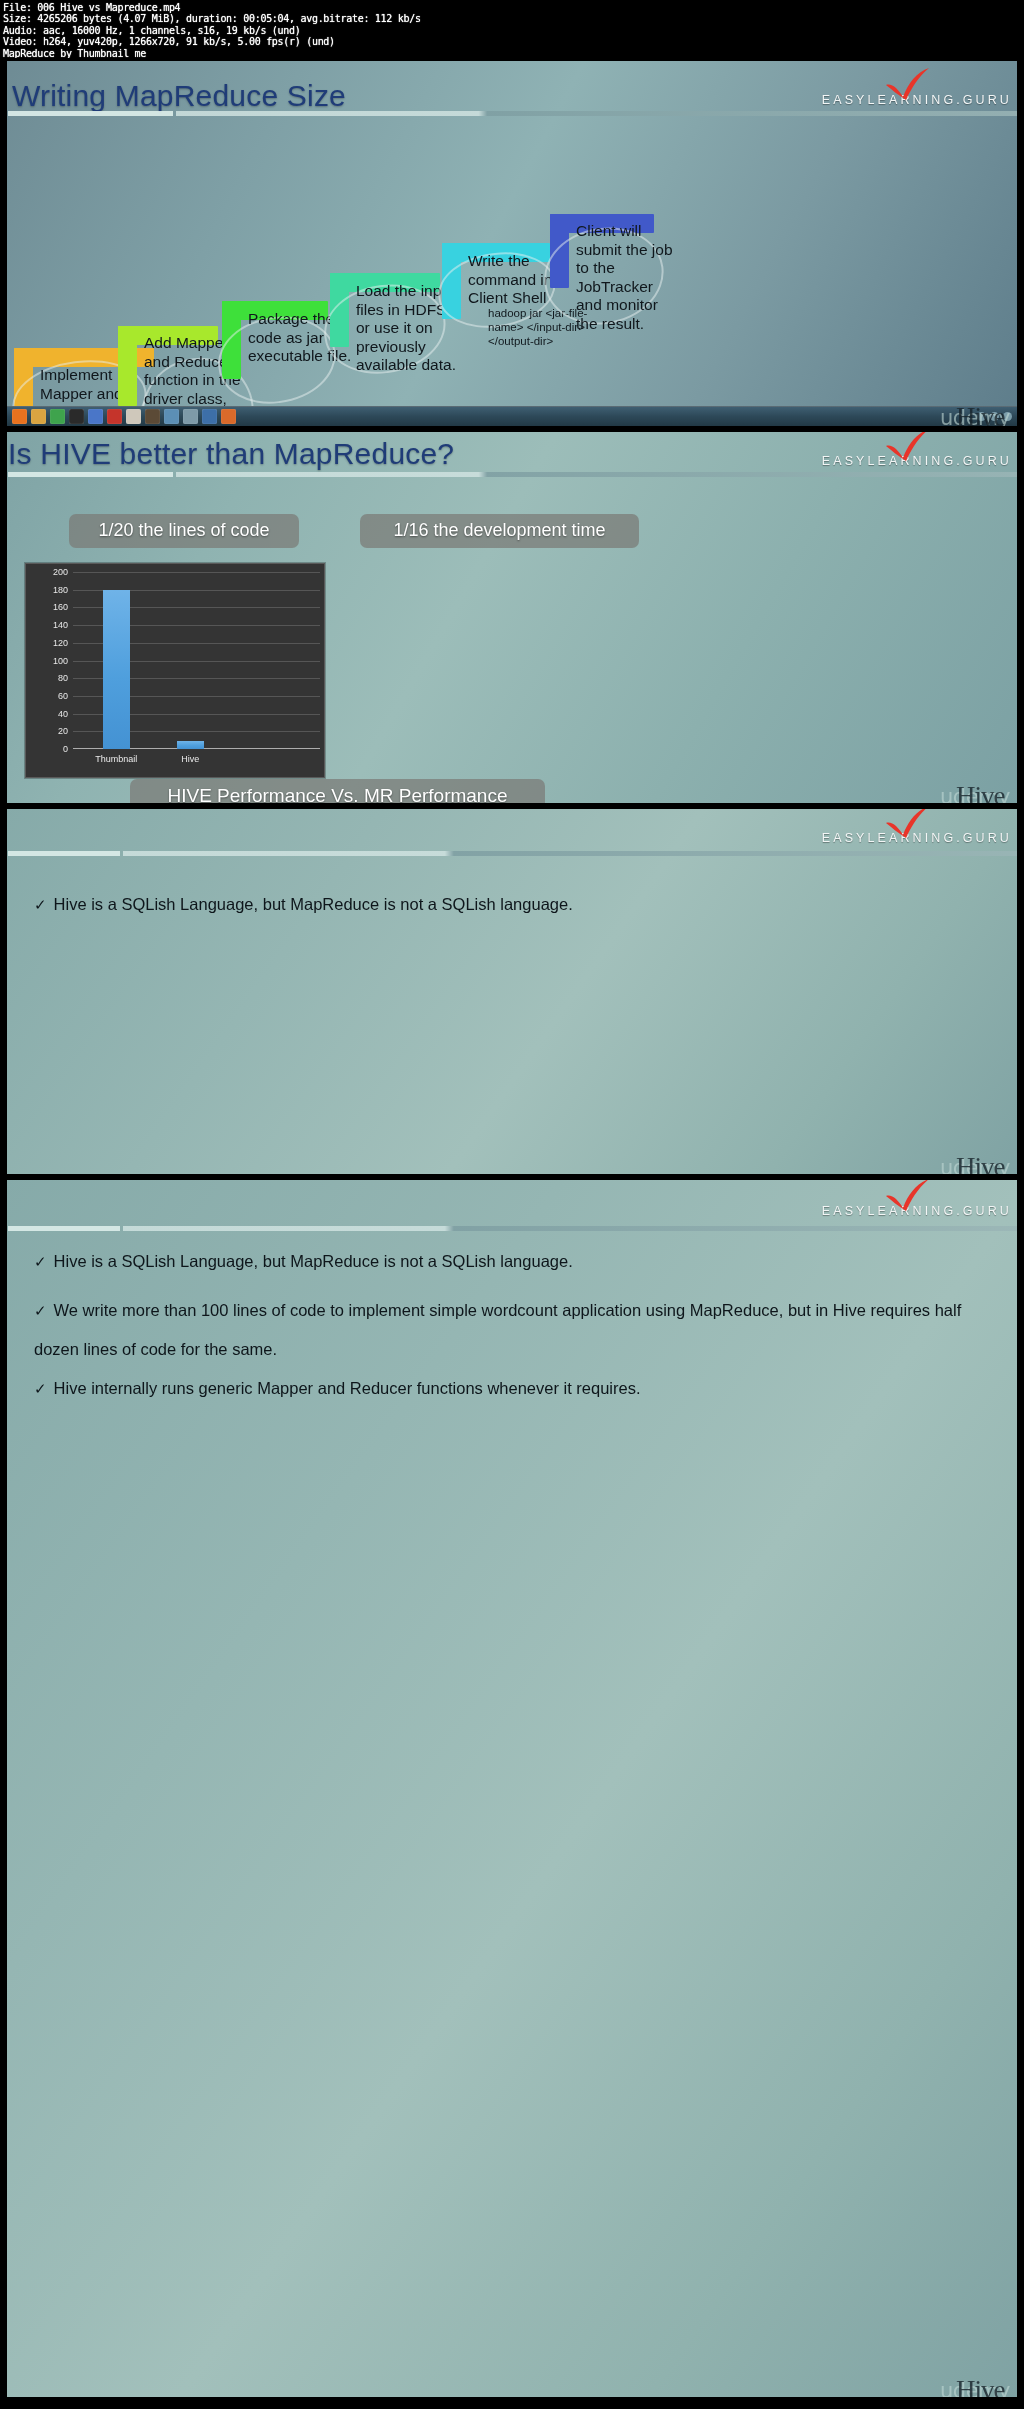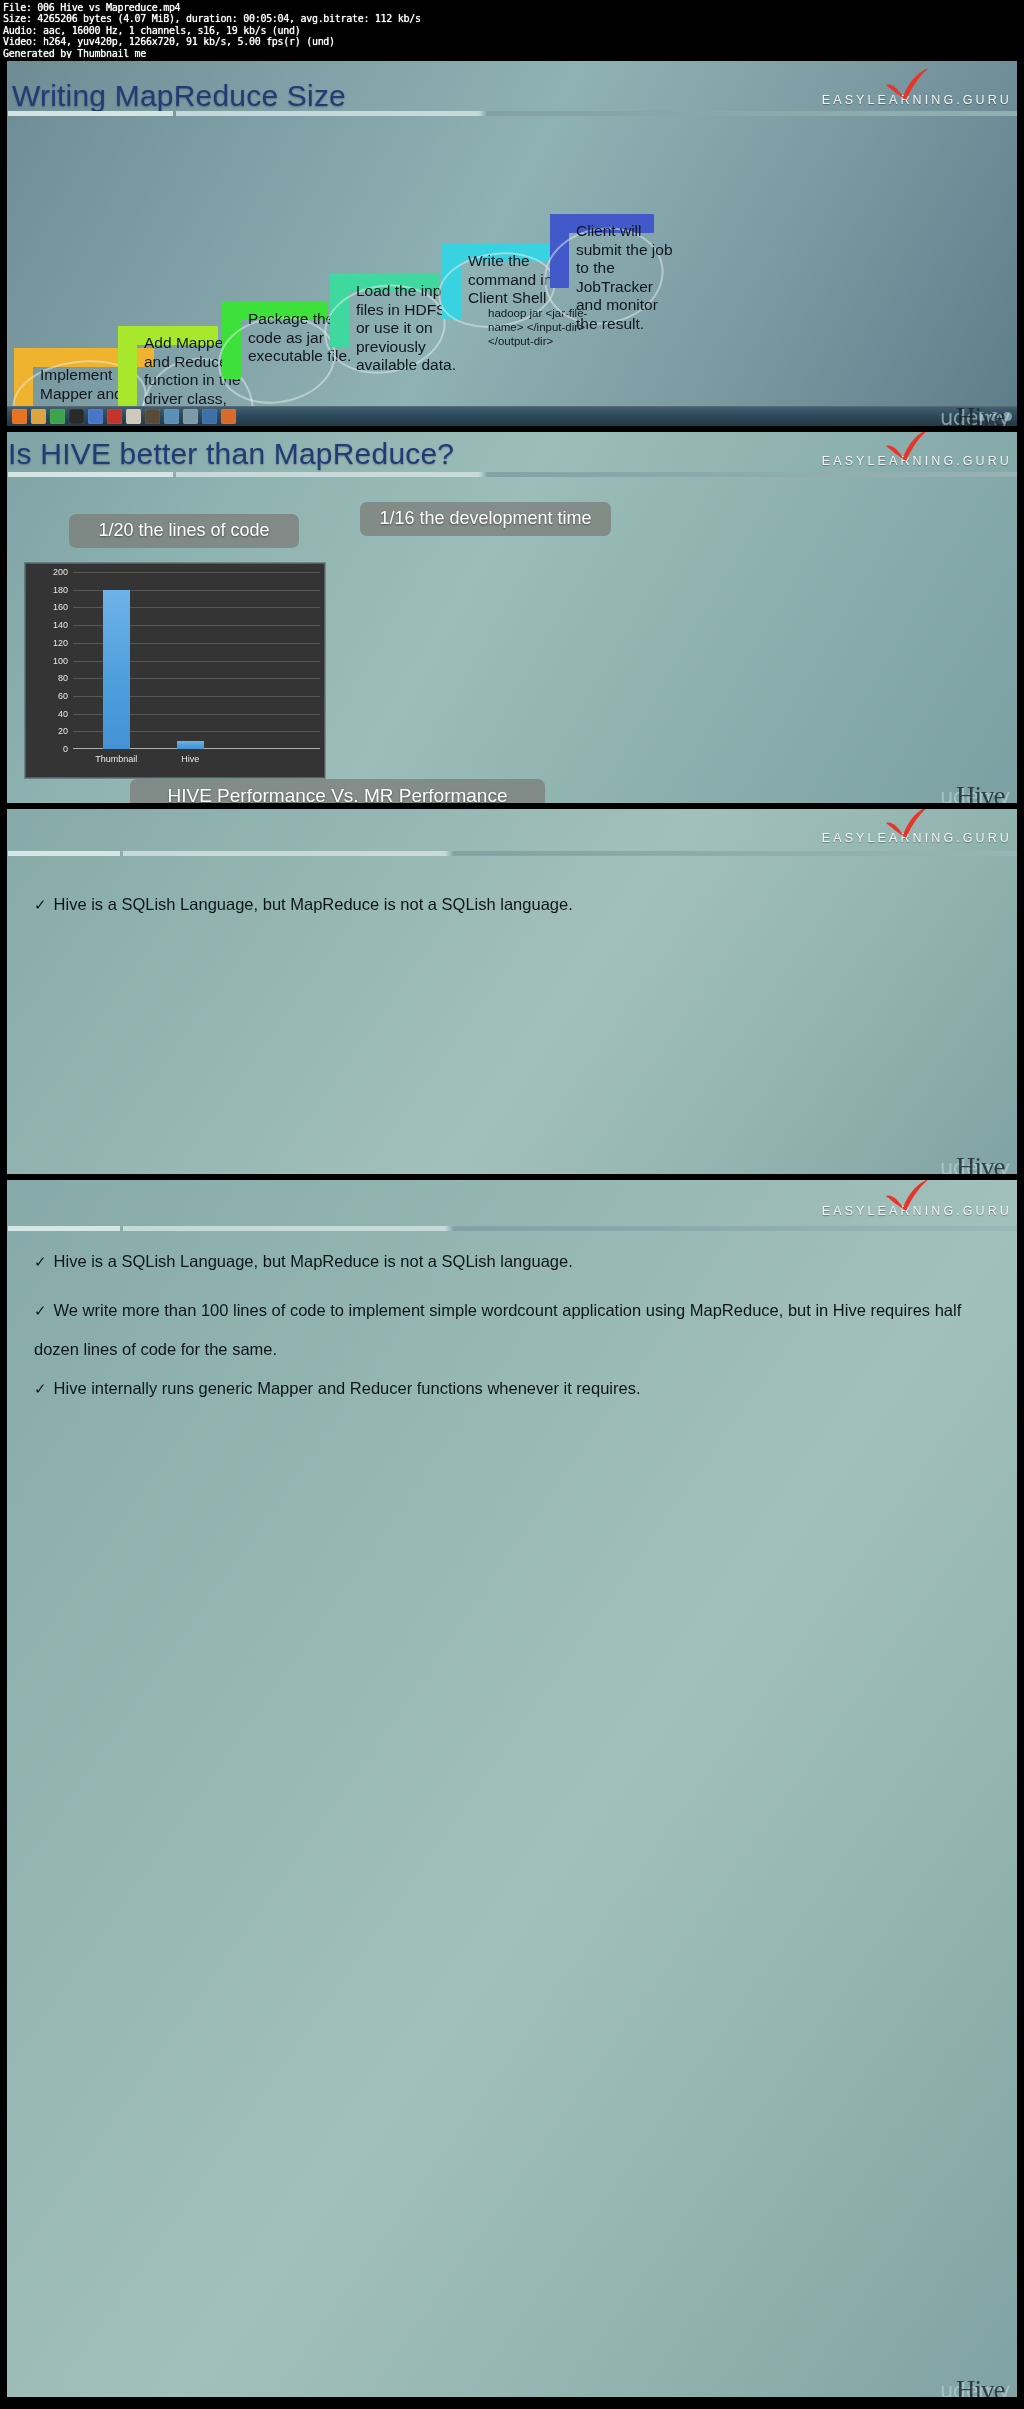--- a/index.html
+++ b/index.html
@@ -201,21 +201,21 @@
   .bullet .tick { color:#0e161b; margin-right:7px; font-size:15px; }
 </style>
 </head>
 <body>
 
 <div id="meta-header">
   <div>File: 006 Hive vs Mapreduce.mp4</div>
   <div>Size: 4265206 bytes (4.07 MiB), duration: 00:05:04, avg.bitrate: 112 kb/s</div>
   <div>Audio: aac, 16000 Hz, 1 channels, s16, 19 kb/s (und)</div>
   <div>Video: h264, yuv420p, 1266x720, 91 kb/s, 5.00 fps(r) (und)</div>
-  <div>Generated by Thumbnail me</div>
+  <div>MapReduce by Thumbnail me</div>
 </div>
 
 <div class="slide" style="height:371px;">
   <div class="slide-inner bg1"></div>
   <div class="vframe-l"></div>
   <div class="vframe-r"></div>
 
   <div class="slide-title" style="left:12px; top:18px;">Writing MapReduce Size</div>
   <div class="title-rule short" style="left:8px; top:50px; width:165px;"></div>
   <div class="title-rule" style="left:176px; top:50px; width:841px;"></div>
@@ -334,21 +334,21 @@
   <div class="title-rule" style="left:176px; top:40px; width:841px;"></div>
 
   <div class="logo-wrap" style="right:12px; top:22px;">
     <svg class="logo-check" width="48" height="34" viewBox="0 0 48 34">
       <path d="M2 18 C8 16 14 22 19 30 C24 16 33 5 45 1 C34 10 27 22 22 33 C14 28 7 22 2 18 Z" fill="#e8352a"></path>
     </svg>
     <div class="logo-text">EASYLEARNING.GURU</div>
   </div>
 
   <div class="pill" style="left:69px; top:82px; width:230px;">1/20  the lines of code</div>
-  <div class="pill" style="left:360px; top:70px; width:251px;">1/16 the development time</div>
+  <div class="pill" style="left:360px; top:82px; width:279px;">1/16 the development time</div>
 
   <div class="chart-frame" style="left:25px; top:131px; width:300px; height:215px;">
     <div class="chart-plot">
       <div class="gridline" style="top:0%;"></div>
       <div class="gridline" style="top:10%;"></div>
       <div class="gridline" style="top:20%;"></div>
       <div class="gridline" style="top:30%;"></div>
       <div class="gridline" style="top:40%;"></div>
       <div class="gridline" style="top:50%;"></div>
       <div class="gridline" style="top:60%;"></div>

